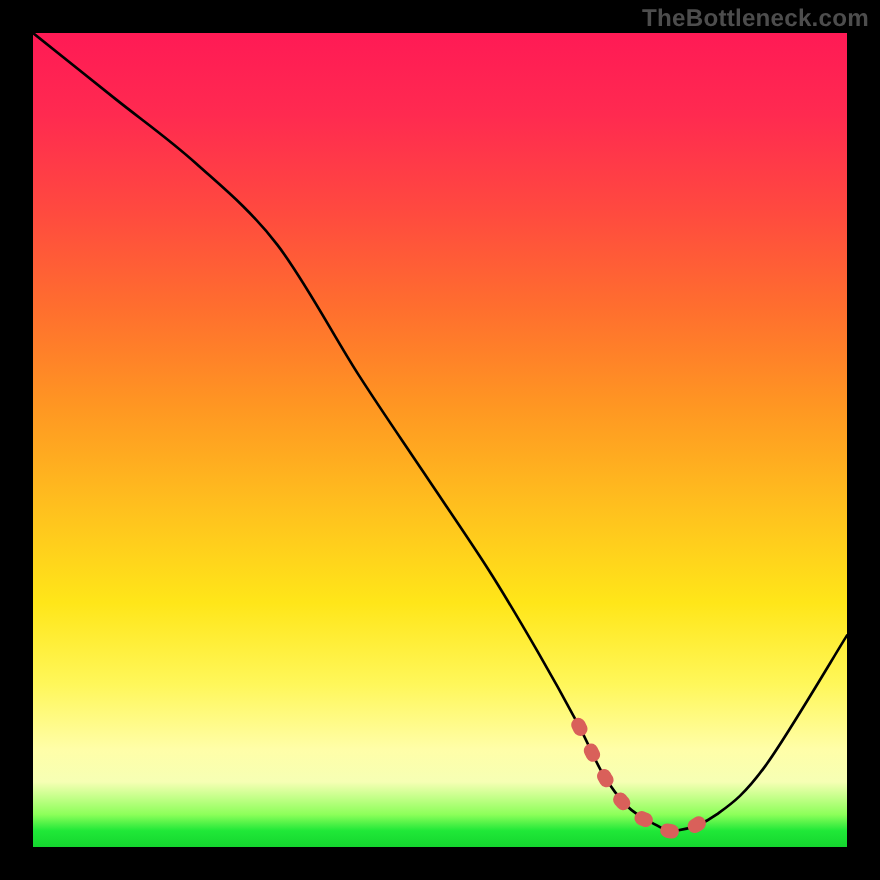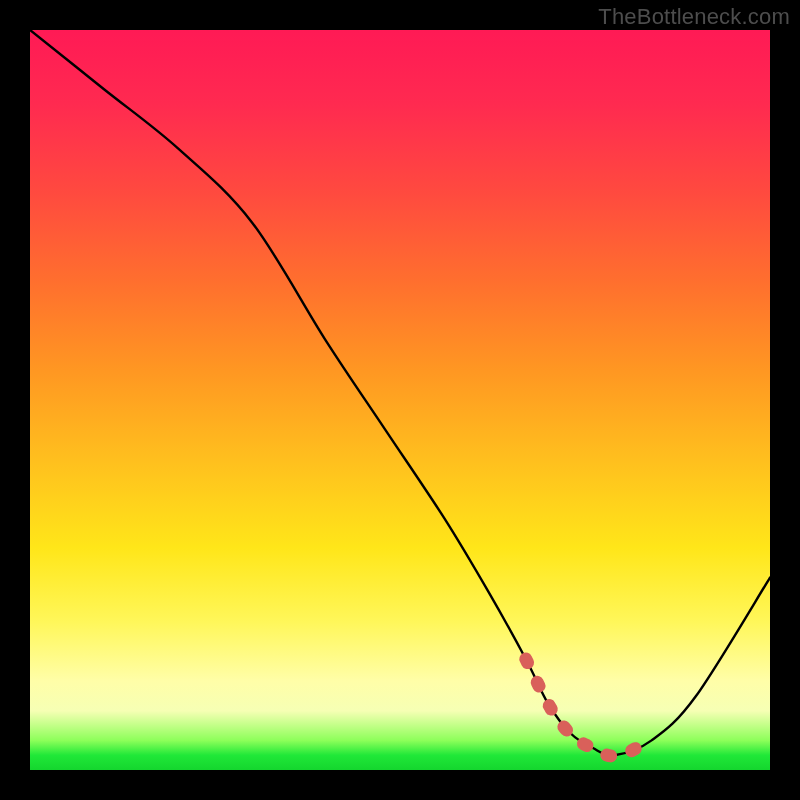--- a/index.html
+++ b/index.html
@@ -45,21 +45,21 @@
         #20e838 98%,
         #14d62e 100%
       );
   }
   .watermark {
     position: absolute;
     top: 4px;
     right: 10px;
     color: #4d4d4d;
     font-size: 22px;
-    font-weight: 400;
+    font-weight: 700;
     letter-spacing: 0.2px;
     user-select: none;
   }
   svg.overlay {
     position: absolute;
     left: 0; top: 0;
     width: 740px;
     height: 740px;
   }
 </style>

